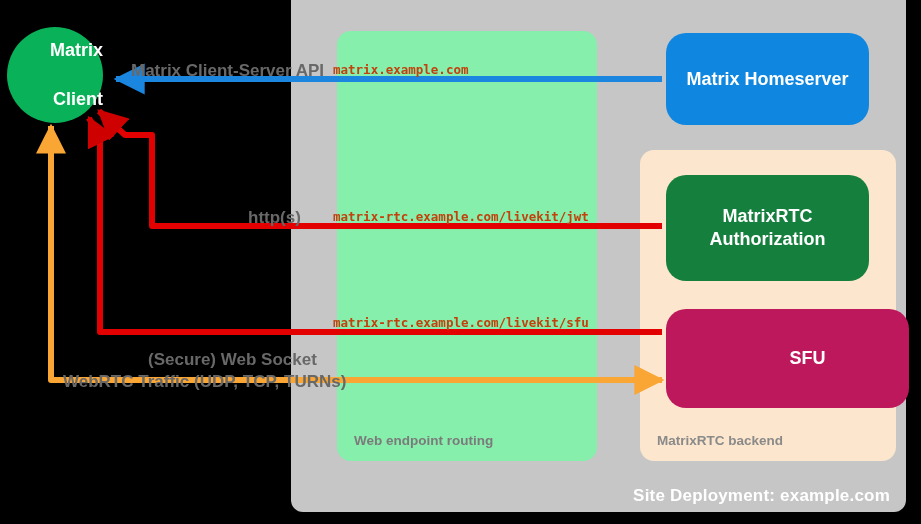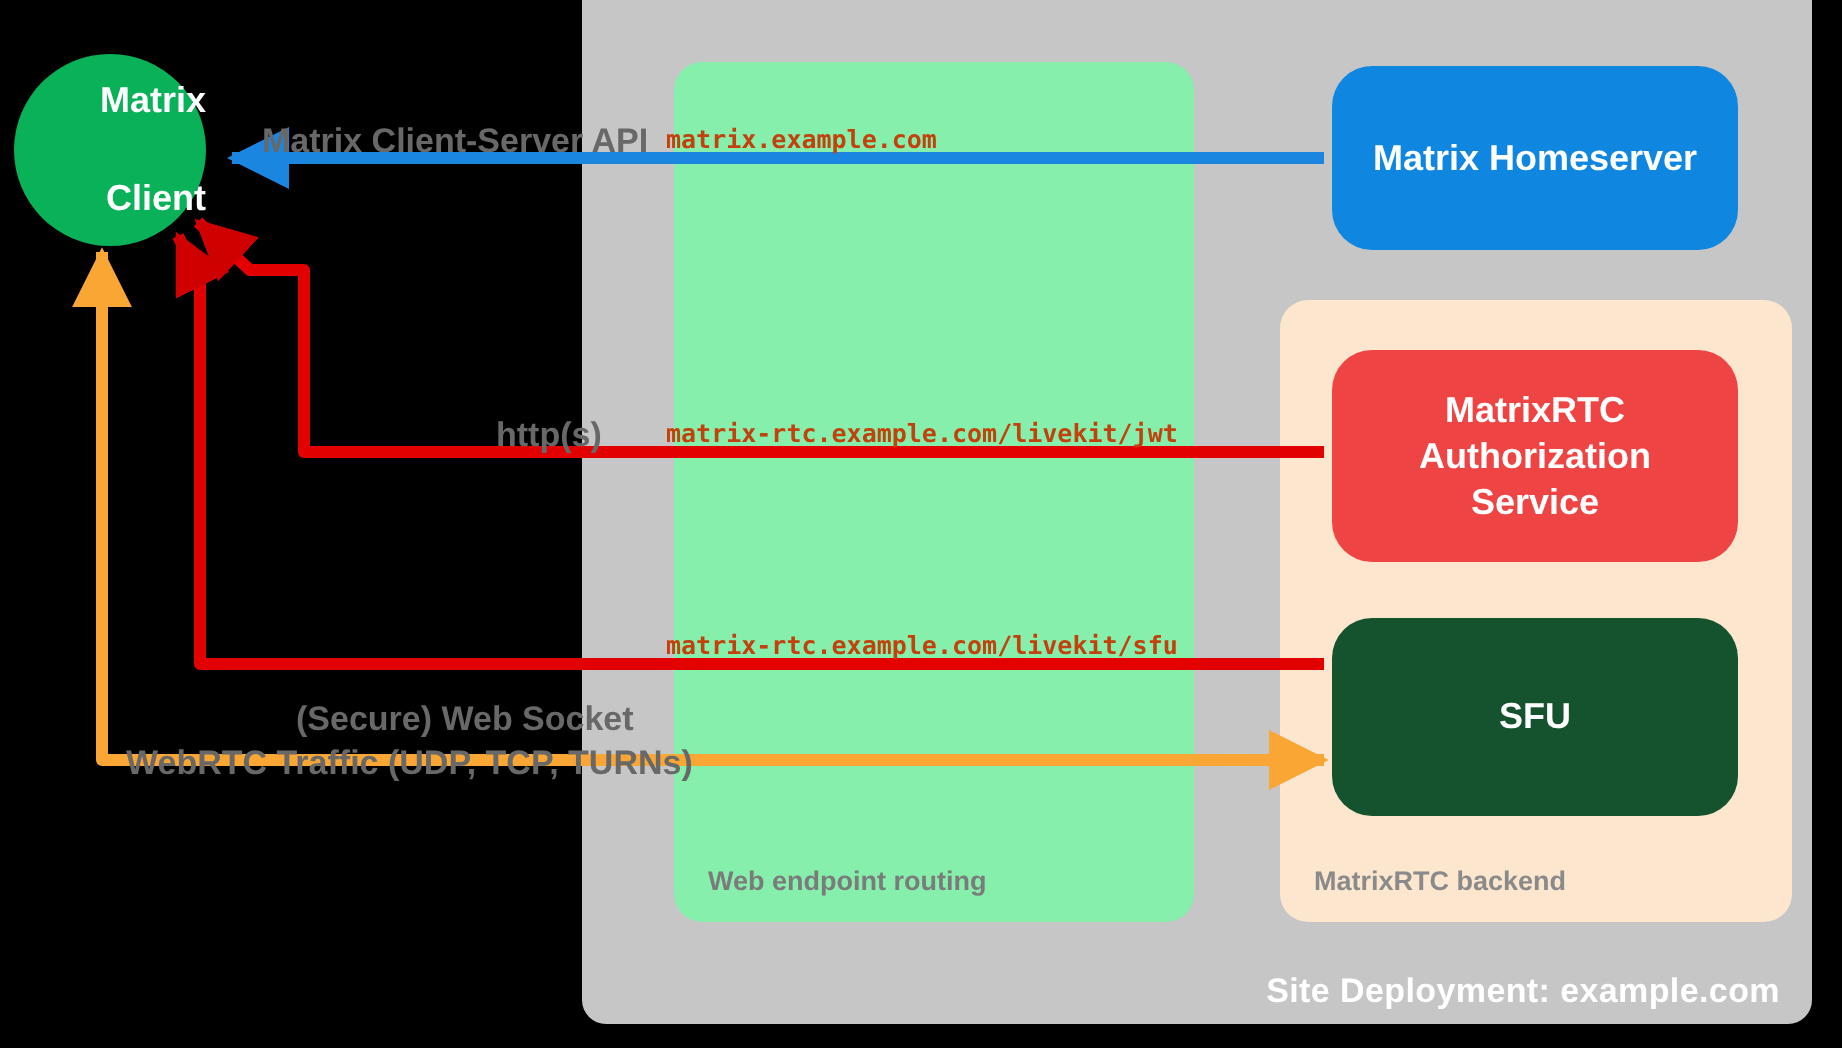--- a/index.html
+++ b/index.html
@@ -93,27 +93,28 @@
     line-height: 23px;
     z-index: 5;
   }
   #homeserver-box {
     left: 666px; top: 33px; width: 203px; height: 92px;
     background: #0f87e0;
     font-size: 18px;
   }
   #auth-box {
     left: 666px; top: 175px; width: 203px; height: 106px;
-    background: #ef4444;
+    background: #15803d;
     font-size: 18px;
   }
   #sfu-box {
     left: 666px; top: 309px; width: 203px; height: 99px;
-    background: #14532d;
-    font-size: 18px;
+    background: #be185d;
+    font-size: 18px;
+    padding-left: 40px;
   }
 
   
   #connectors {
     position: absolute;
     left: 0; top: 0;
     width: 921px; height: 524px;
     z-index: 7;
     pointer-events: none;
   }
@@ -183,21 +184,20 @@
   </div>
 
   <div class="box" id="homeserver-box">
     <span>Matrix Homeserver</span>
   </div>
 
   <div class="box" id="auth-box">
     <div>
       <div>MatrixRTC</div>
       <div>Authorization</div>
-      <div>Service</div>
     </div>
   </div>
 
   <div class="box" id="sfu-box">
     <span>SFU</span>
   </div>
 
   <div class="wire-label on-dark" style="left:131px; top:61px;">Matrix Client-Server API</div>
 
   <div class="endpoint-label" style="left:333px; top:62px;">matrix.example.com</div>

